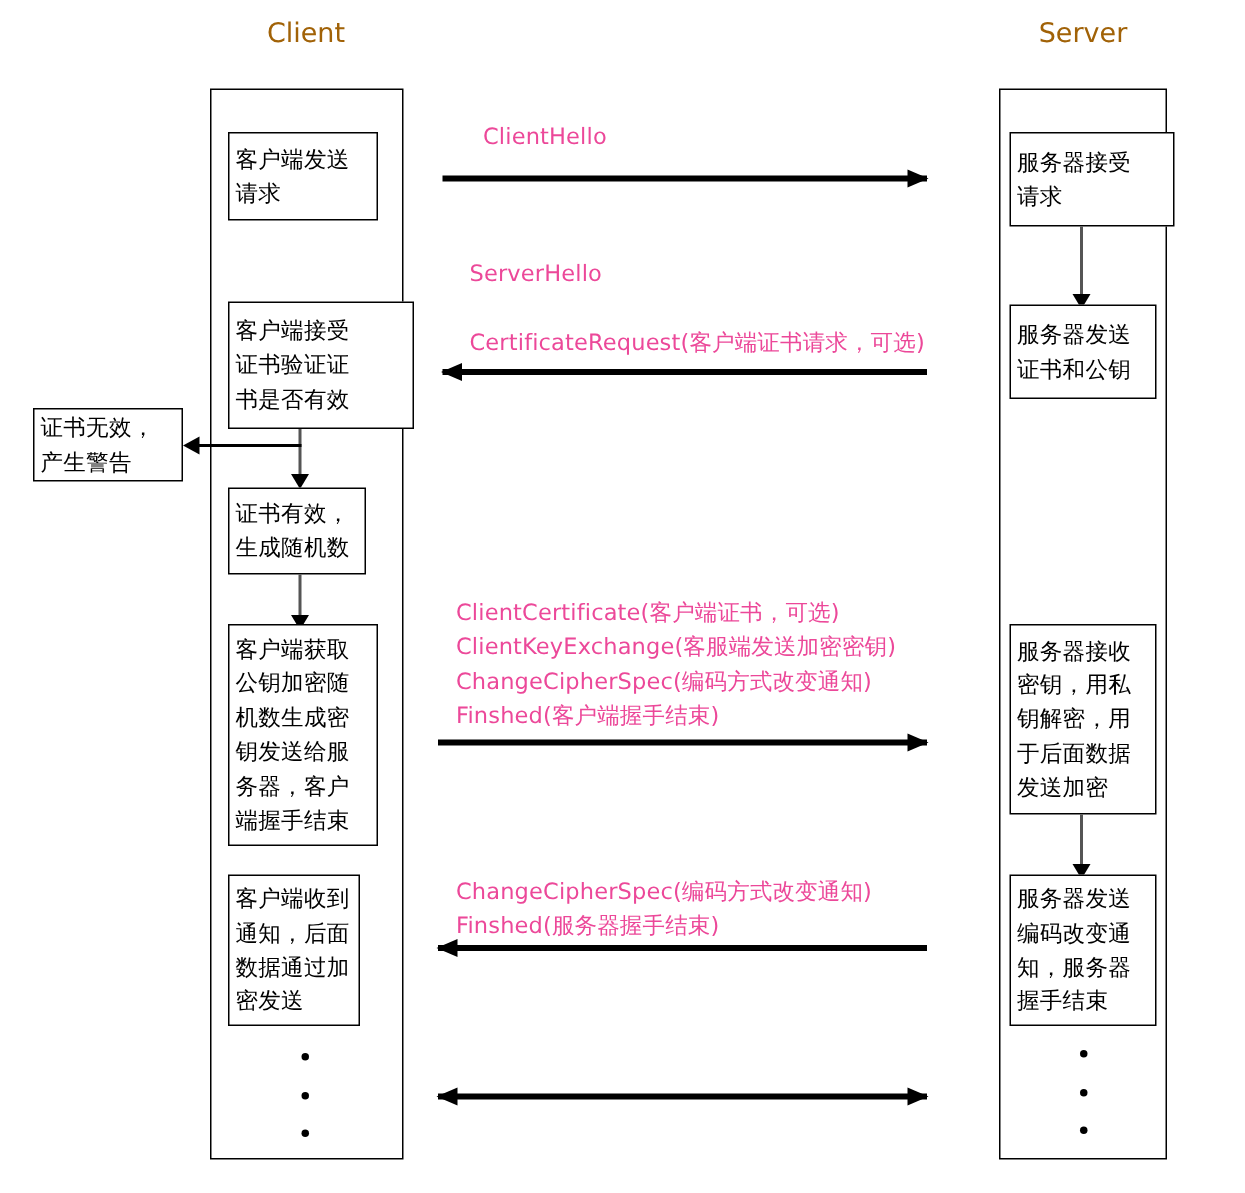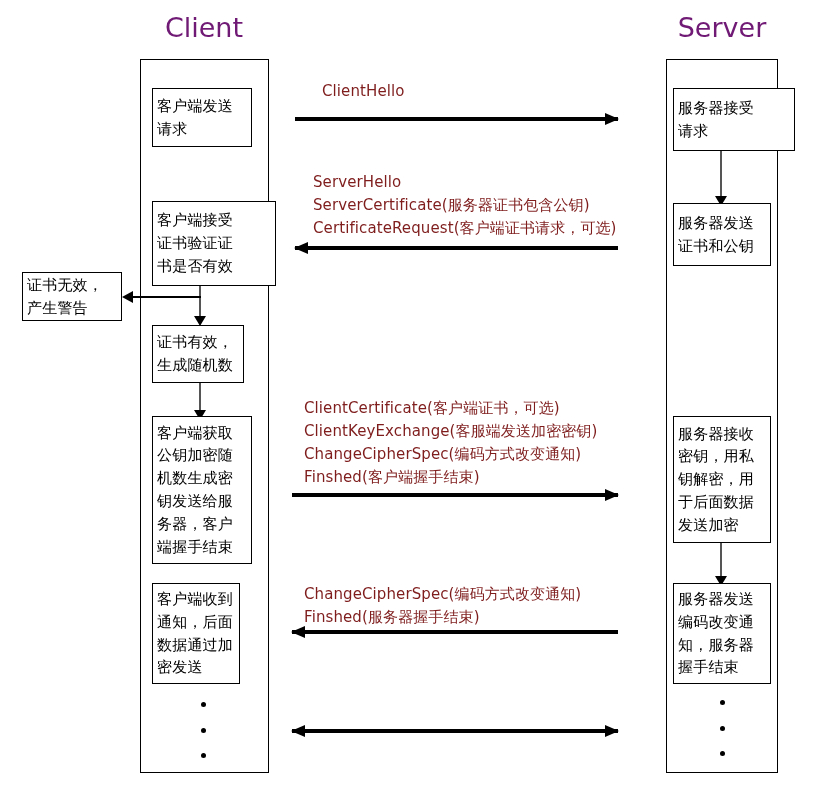--- a/index.html
+++ b/index.html
@@ -12,22 +12,22 @@
     width: 830px;
     height: 795px;
     background: #ffffff;
     font-family: "DejaVu Sans", "Liberation Sans", sans-serif;
     overflow: hidden;
   }
 
   
   .actor-title {
     position: absolute;
-    font-size: 27px;
-    color: #701a75;
+    font-size: 18px;
+    color: #a16207;
     text-align: center;
     white-space: nowrap;
   }
 
   
   .lifeline {
     position: absolute;
     border: 1.5px solid #000;
     background: #fff;
     box-sizing: border-box;
@@ -49,21 +49,21 @@
     text-align: left;
     letter-spacing: 0.2px;
   }
   .note-box .txt { display: block; width: 100%; }
 
   
   .msg-label {
     position: absolute;
     font-size: 15px;
     line-height: 1.52;
-    color: #7f1d1d;
+    color: #ec4899;
     white-space: pre;
     letter-spacing: 0.1px;
   }
 
   
   .msg-arrow {
     position: absolute;
     height: 12px;
   }
   .msg-arrow .shaft {
@@ -176,21 +176,21 @@
   <div class="note-box" style="left:152px; top:583px; width:88px; height:101px;">
     <span class="txt">客户端收到<br>通知，后面<br>数据通过加<br>密发送</span>
   </div>
 
   <div class="dots" style="left:178px; top:702px; width:50px; height:56px;">
     <i></i>
     <i></i>
     <i></i>
   </div>
 
-  <div class="note-box" style="left:673px; top:88px; width:122px; height:63px;">
+  <div class="note-box" style="left:673px; top:88px; width:110px; height:63px;">
     <span class="txt">服务器接受<br>请求</span>
   </div>
 
   <div class="v-conn" style="left:720px; top:151px; width:2px; height:51px;"></div>
   <div class="v-head" style="left:715px; top:196px;"></div>
 
   <div class="note-box" style="left:673px; top:203px; width:98px; height:63px;">
     <span class="txt">服务器发送<br>证书和公钥</span>
   </div>
 
@@ -211,21 +211,20 @@
     <i></i>
   </div>
 
   <div class="msg-label" style="left:322px; top:80px;">ClientHello</div>
   <div class="msg-arrow" style="left:295px; top:113px; width:323px;">
     <div class="shaft"></div>
     <div class="head right"></div>
   </div>
 
   <div class="msg-label" style="left:313px; top:171px;">ServerHello</div>
-  <div class="msg-label" style="left:313px; top:194px;">ServerCertificate(服务器证书包含公钥)</div>
   <div class="msg-label" style="left:313px; top:217px;">CertificateRequest(客户端证书请求，可选)</div>
   <div class="msg-arrow" style="left:295px; top:242px; width:323px;">
     <div class="shaft"></div>
     <div class="head left"></div>
   </div>
 
   <div class="msg-label" style="left:304px; top:397px;">ClientCertificate(客户端证书，可选)</div>
   <div class="msg-label" style="left:304px; top:420px;">ClientKeyExchange(客服端发送加密密钥)</div>
   <div class="msg-label" style="left:304px; top:443px;">ChangeCipherSpec(编码方式改变通知)</div>
   <div class="msg-label" style="left:304px; top:466px;">Finshed(客户端握手结束)</div>

